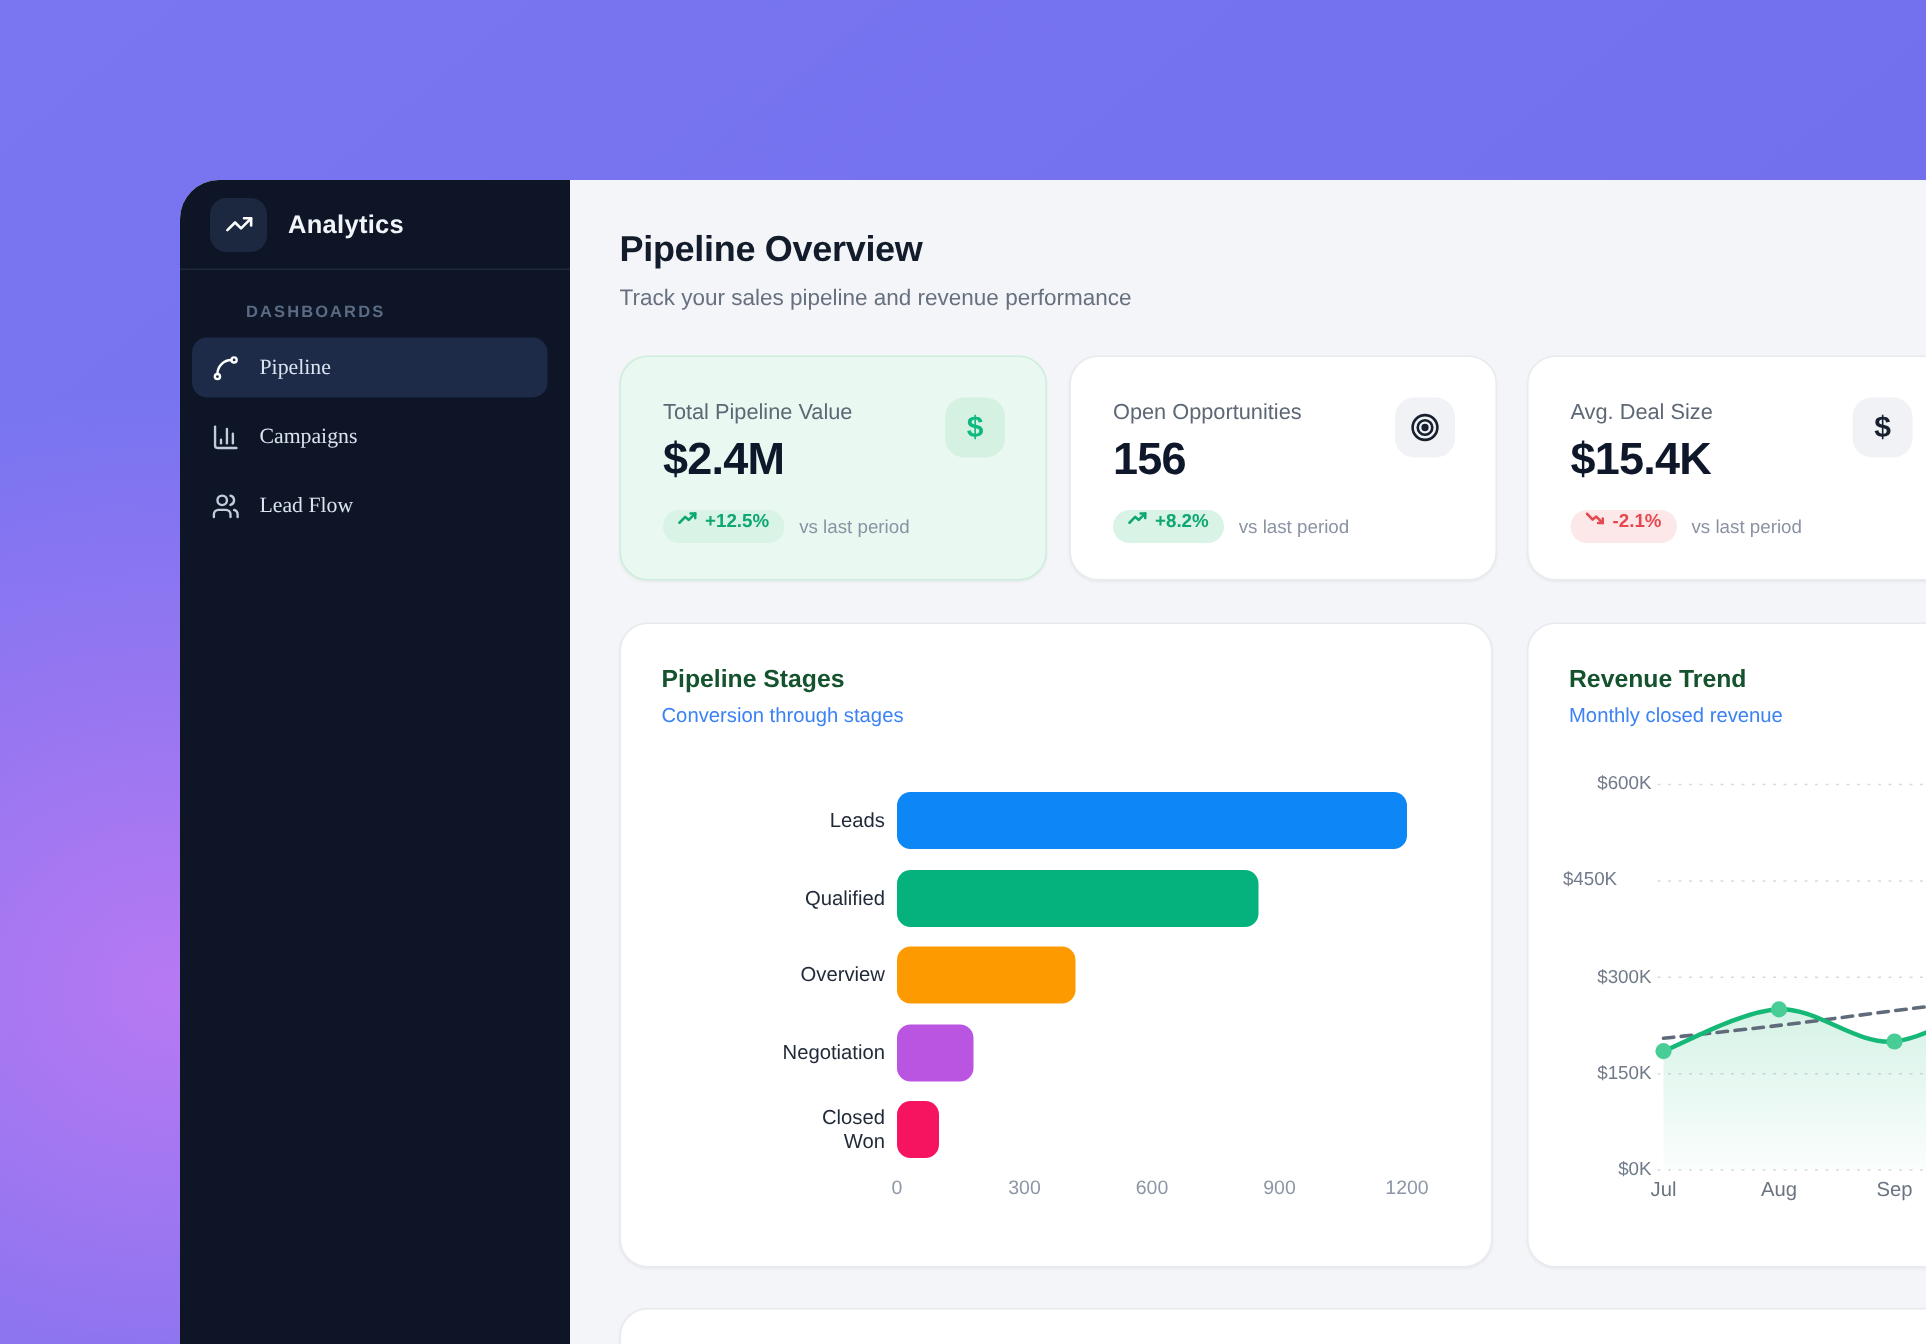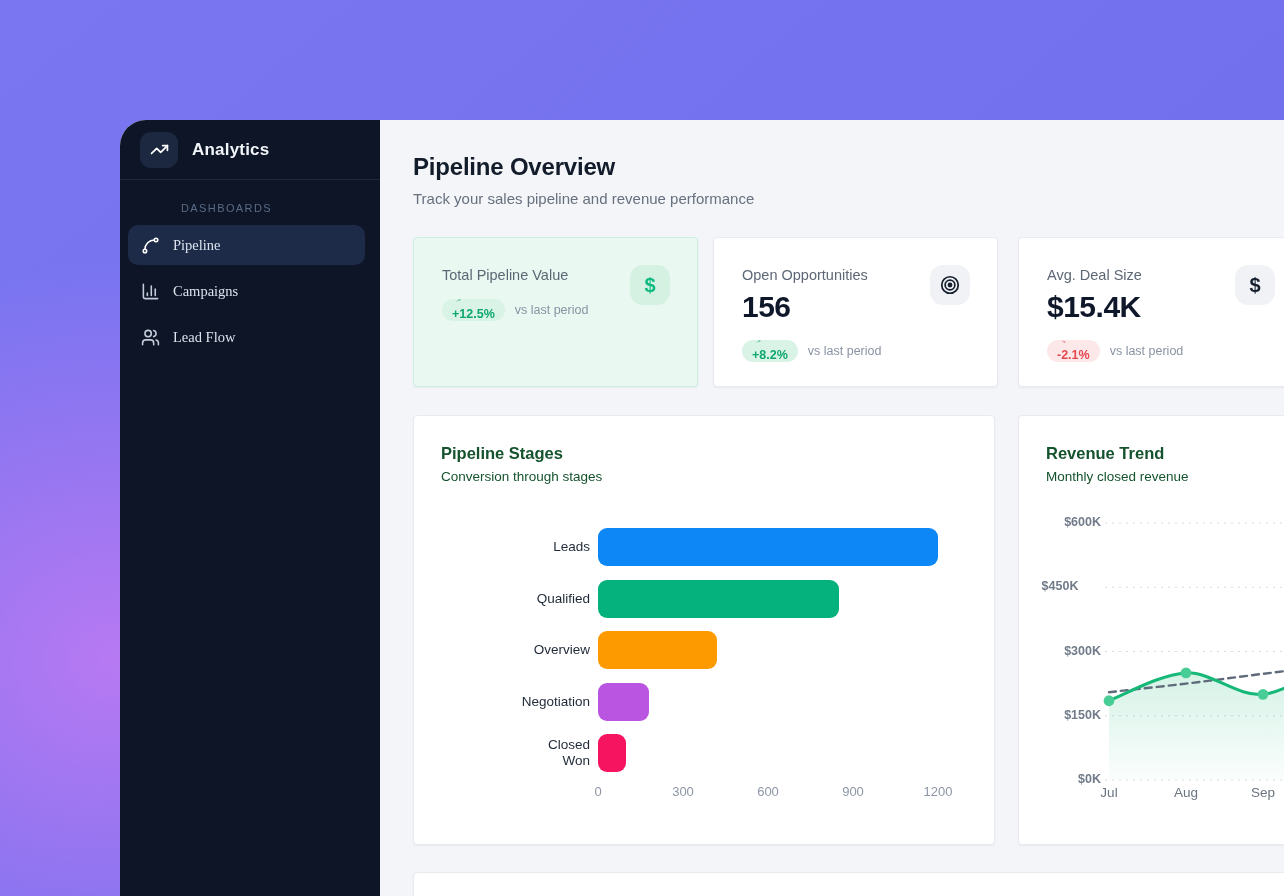--- a/index.html
+++ b/index.html
@@ -19,77 +19,77 @@
     background:#f4f5f8;
   }
 
   
   .sidebar { width:260px; flex:0 0 260px; background:#0d1526; display:flex; flex-direction:column; }
   .logo-row { height:60px; display:flex; align-items:center; gap:14px; padding:0 20px;
     border-bottom:1px solid rgba(148,163,184,.14); }
   .logo-tile { width:38px; height:36px; border-radius:11px; background:#1c2840;
     display:flex; align-items:center; justify-content:center; }
   .app-name { color:#f1f5f9; font-size:17px; font-weight:700; letter-spacing:.2px; }
-  .section-label { margin:22px 0 11px 36px; font-size:11px; font-weight:400;
+  .section-label { margin:22px 0 11px 19px; font-size:11px; font-weight:700;
     letter-spacing:1.4px; color:#5b6b84;padding-left:25px; }
   .nav { display:flex; flex-direction:column; gap:6px; padding:0 15px 0 8px; }
   .nav-item { height:40px; border-radius:10px; display:flex; align-items:center; gap:13px;
     padding:0 13px; color:#dbe3ee; font-size:14.5px; cursor:pointer;font-family:Liberation Serif, serif; }
   .nav-item svg { flex:0 0 auto; }
   .nav-item.active { background:#1d2b49; }
   .nav-item .nav-label { margin-top:1px; }
 
   
   .main { position:relative; flex:1; background:#f4f5f8; }
   .page-title { position:absolute; left:33px; top:33px; font-size:24px; font-weight:700;
     color:#131c2b; letter-spacing:-.2px; }
   .page-subtitle { position:absolute; left:33px; top:70px; font-size:15px; color:#67707f; }
 
-  .card { background:#fff; border:1px solid #e8eaef; border-radius:4px;
+  .card { background:#fff; border:1px solid #e8eaef; border-radius:19px;
     box-shadow:0 1px 2px rgba(15,23,42,.05); }
 
   
   .kpi-row { position:absolute; left:33px; top:117px; width:1200px; height:150px; }
   .kpi-card { position:absolute; top:0; width:285px; height:150px; }
   .kpi-card.highlight { background:#e9f8f0; border-color:#cdeedd; }
   .kpi-label { margin:29px 0 0 28px; font-size:14.5px; color:#5d6775; }
   .kpi-value { margin:7px 0 0 28px; font-size:30px; font-weight:800; color:#0f172a; letter-spacing:-.5px; }
   .kpi-foot { margin:16px 0 0 28px; display:flex; align-items:center; }
   .badge { display:inline-flex; align-items:flex-start; gap:5px; height:22px; padding:0 10px;
-    border-radius:11px; font-size:12.5px; font-weight:700;flex-direction:column; }
+    border-radius:11px; font-size:12.5px; font-weight:700; }
   .badge.up   { background:#d9f3e6; color:#0ea772; }
   .badge.down { background:#fde8e9; color:#e5494f; }
   .badge .arr-up, .badge .arr-down { display:none; }
   .badge.up .arr-up { display:block; }
   .badge.down .arr-down { display:block; }
   .compare { margin-left:10px; font-size:12.5px; color:#8a93a3; }
   .kpi-icon { position:absolute; top:27px; right:27px; width:40px; height:40px; border-radius:13px;
     display:flex; align-items:center; justify-content:center; }
   .kpi-icon.mint { background:#d5f1e2; }
   .kpi-icon.gray { background:#f1f2f5; }
   .dollar-glyph { font-size:20px; font-weight:600; }
   .kpi-icon.mint .dollar-glyph { color:#10b981; }
   .kpi-icon.gray .dollar-glyph { color:#16202e; }
 
   
   .charts-row { position:absolute; left:33px; top:295px; height:430px; width:1200px; }
   .chart-card { position:absolute; top:0; width:582px; height:430px; overflow:hidden; }
   .chart-title { position:absolute; left:27px; top:28px; font-size:16.5px; font-weight:700; color:#14532d; }
-  .chart-subtitle { position:absolute; left:27px; top:53px; font-size:13.5px; color:#14532d; }
+  .chart-subtitle { position:absolute; left:27px; top:53px; font-size:13.5px; color:#3b82f6; }
   #stages-card { left:0; }
   #revenue-card { left:605px; }
   .bar-cat { position:absolute; left:0; top:0; width:176px; height:38px; display:flex;
     align-items:center; justify-content:flex-end; text-align:right;
     font-size:13.5px; font-weight:500; color:#1f2937; white-space:pre-line; line-height:1.15; }
   .bar { position:absolute; left:184px; top:0; height:38px; border-radius:9px; }
   .bar-tick { position:absolute; top:368px; transform:translateX(-50%);
     font-size:13px; color:#8d96a5; }
 
   
-  .rev-ylabel { position:absolute; width:82px; text-align:right; font-size:12.5px; color:#717b8a;font-weight:bold; }
+  .rev-ylabel { position:absolute; width:82px; text-align:right; font-size:12.5px; color:#717b8a; }
   .rev-xlabel { position:absolute; top:369px; transform:translateX(-50%); font-size:13.5px; color:#6b7480; }
   #line-svg { position:absolute; left:0; top:0; }
 
   
   .bottom-card { position:absolute; left:33px; top:752px; width:1200px; height:90px; }
 </style>
 </head>
 <body>
 
 <div class="stage">
@@ -137,20 +137,21 @@
     </aside>
 
     <main class="main">
       <h1 class="page-title">Pipeline Overview</h1>
       <p class="page-subtitle">Track your sales pipeline and revenue performance</p>
 
       <section class="kpi-row">
 
         <div class="card kpi-card highlight" style="left:0">
           <div class="kpi-label">Total Pipeline Value</div>
+          <div class="kpi-value">$2.4M</div>
           <div class="kpi-foot">
             <span class="badge up">
               <svg class="arr-up" width="13" height="11" viewBox="0 0 13 11" fill="none" stroke="currentColor" stroke-width="1.7" stroke-linecap="round" stroke-linejoin="round">
                   <polyline points="1,8.5 4.8,4.6 7.2,6.6 11.5,2.3"></polyline>
                   <polyline points="8.4,2.3 11.5,2.3 11.5,5.4"></polyline>
                 </svg>
 
               <span>+12.5%</span>
             </span>
             <span class="compare">vs last period</span>

